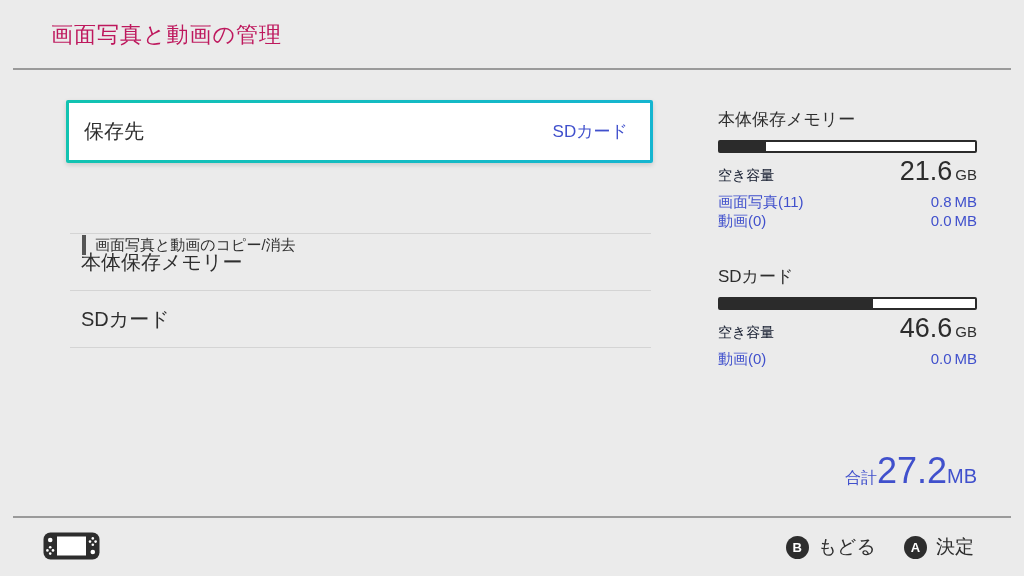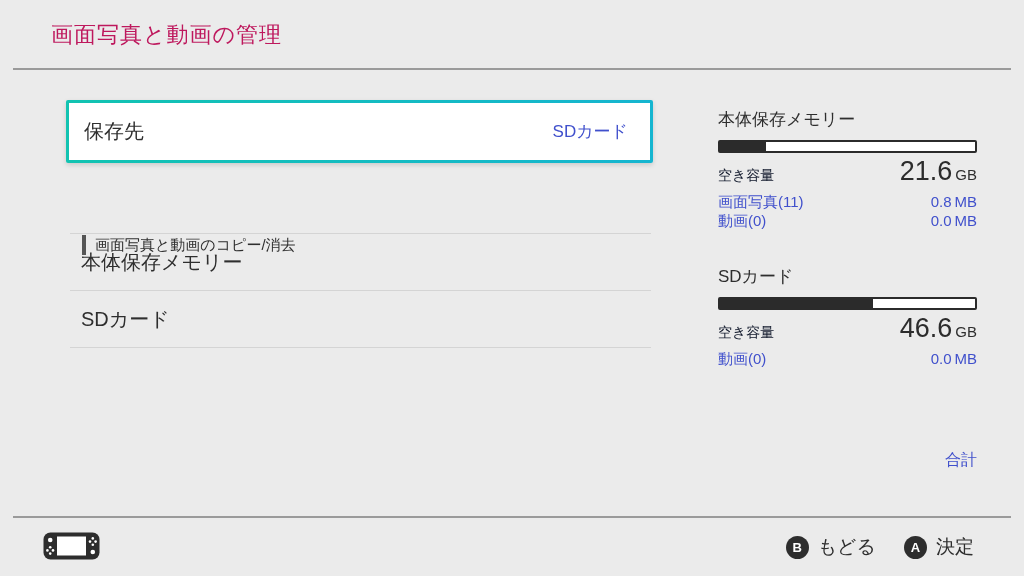--- a/index.html
+++ b/index.html
@@ -154,20 +154,23 @@
           <span>動画(0)</span>
           <span><span>0.0</span><span class="bd-unit">MB</span></span>
         </div>
       </div>
     </div>
 
   </div>
 
   <div class="total-row">
     <span class="total-label">合計</span>
+    <span>
+      <span class="total-value">27.2</span><span class="total-unit total-value">MB</span>
+    </span>
   </div>
 
   <div class="footer-divider"></div>
 
   <svg class="handheld" viewBox="0 0 57 28" aria-hidden="true">
     <rect x="0.5" y="0.5" width="56" height="27" rx="7" fill="#2d2d2d"></rect>
     <rect x="14" y="4.5" width="29" height="19" fill="#ffffff"></rect>
     <circle cx="7.2" cy="8" r="2.3" fill="#ffffff"></circle>
     <circle cx="7.2" cy="15.2" r="1.3" fill="#ffffff"></circle>
     <circle cx="4.4" cy="18.4" r="1.3" fill="#ffffff"></circle>

